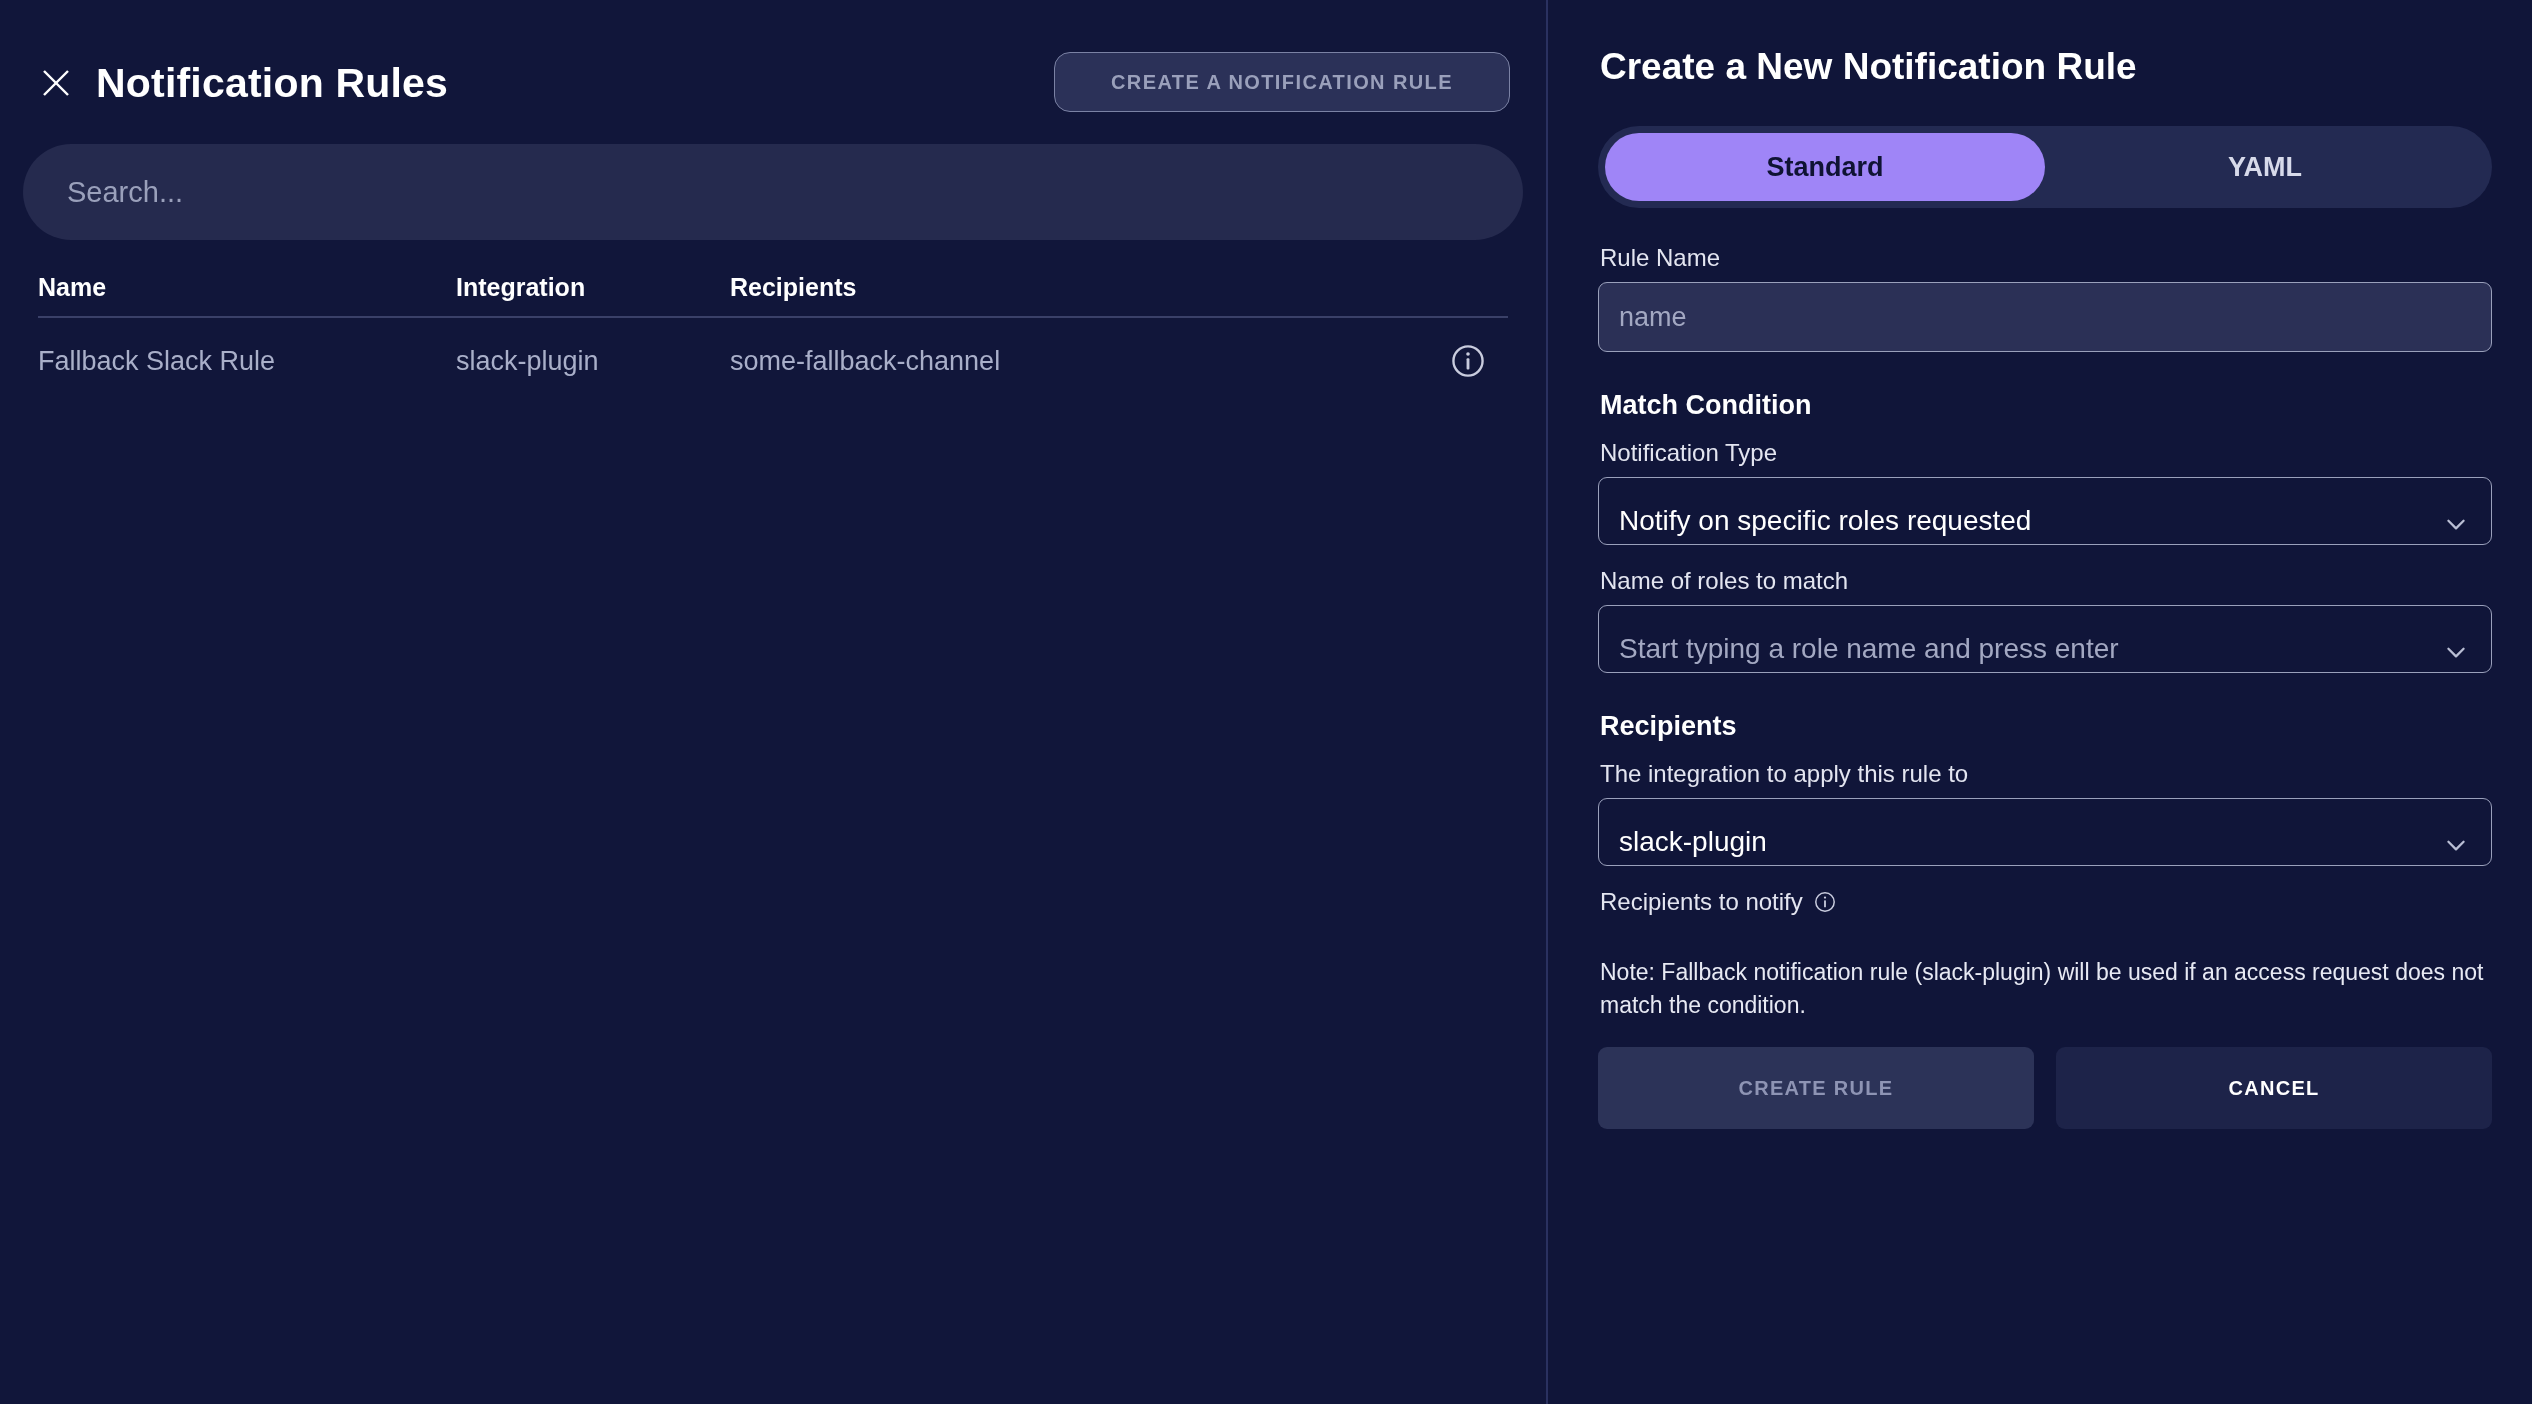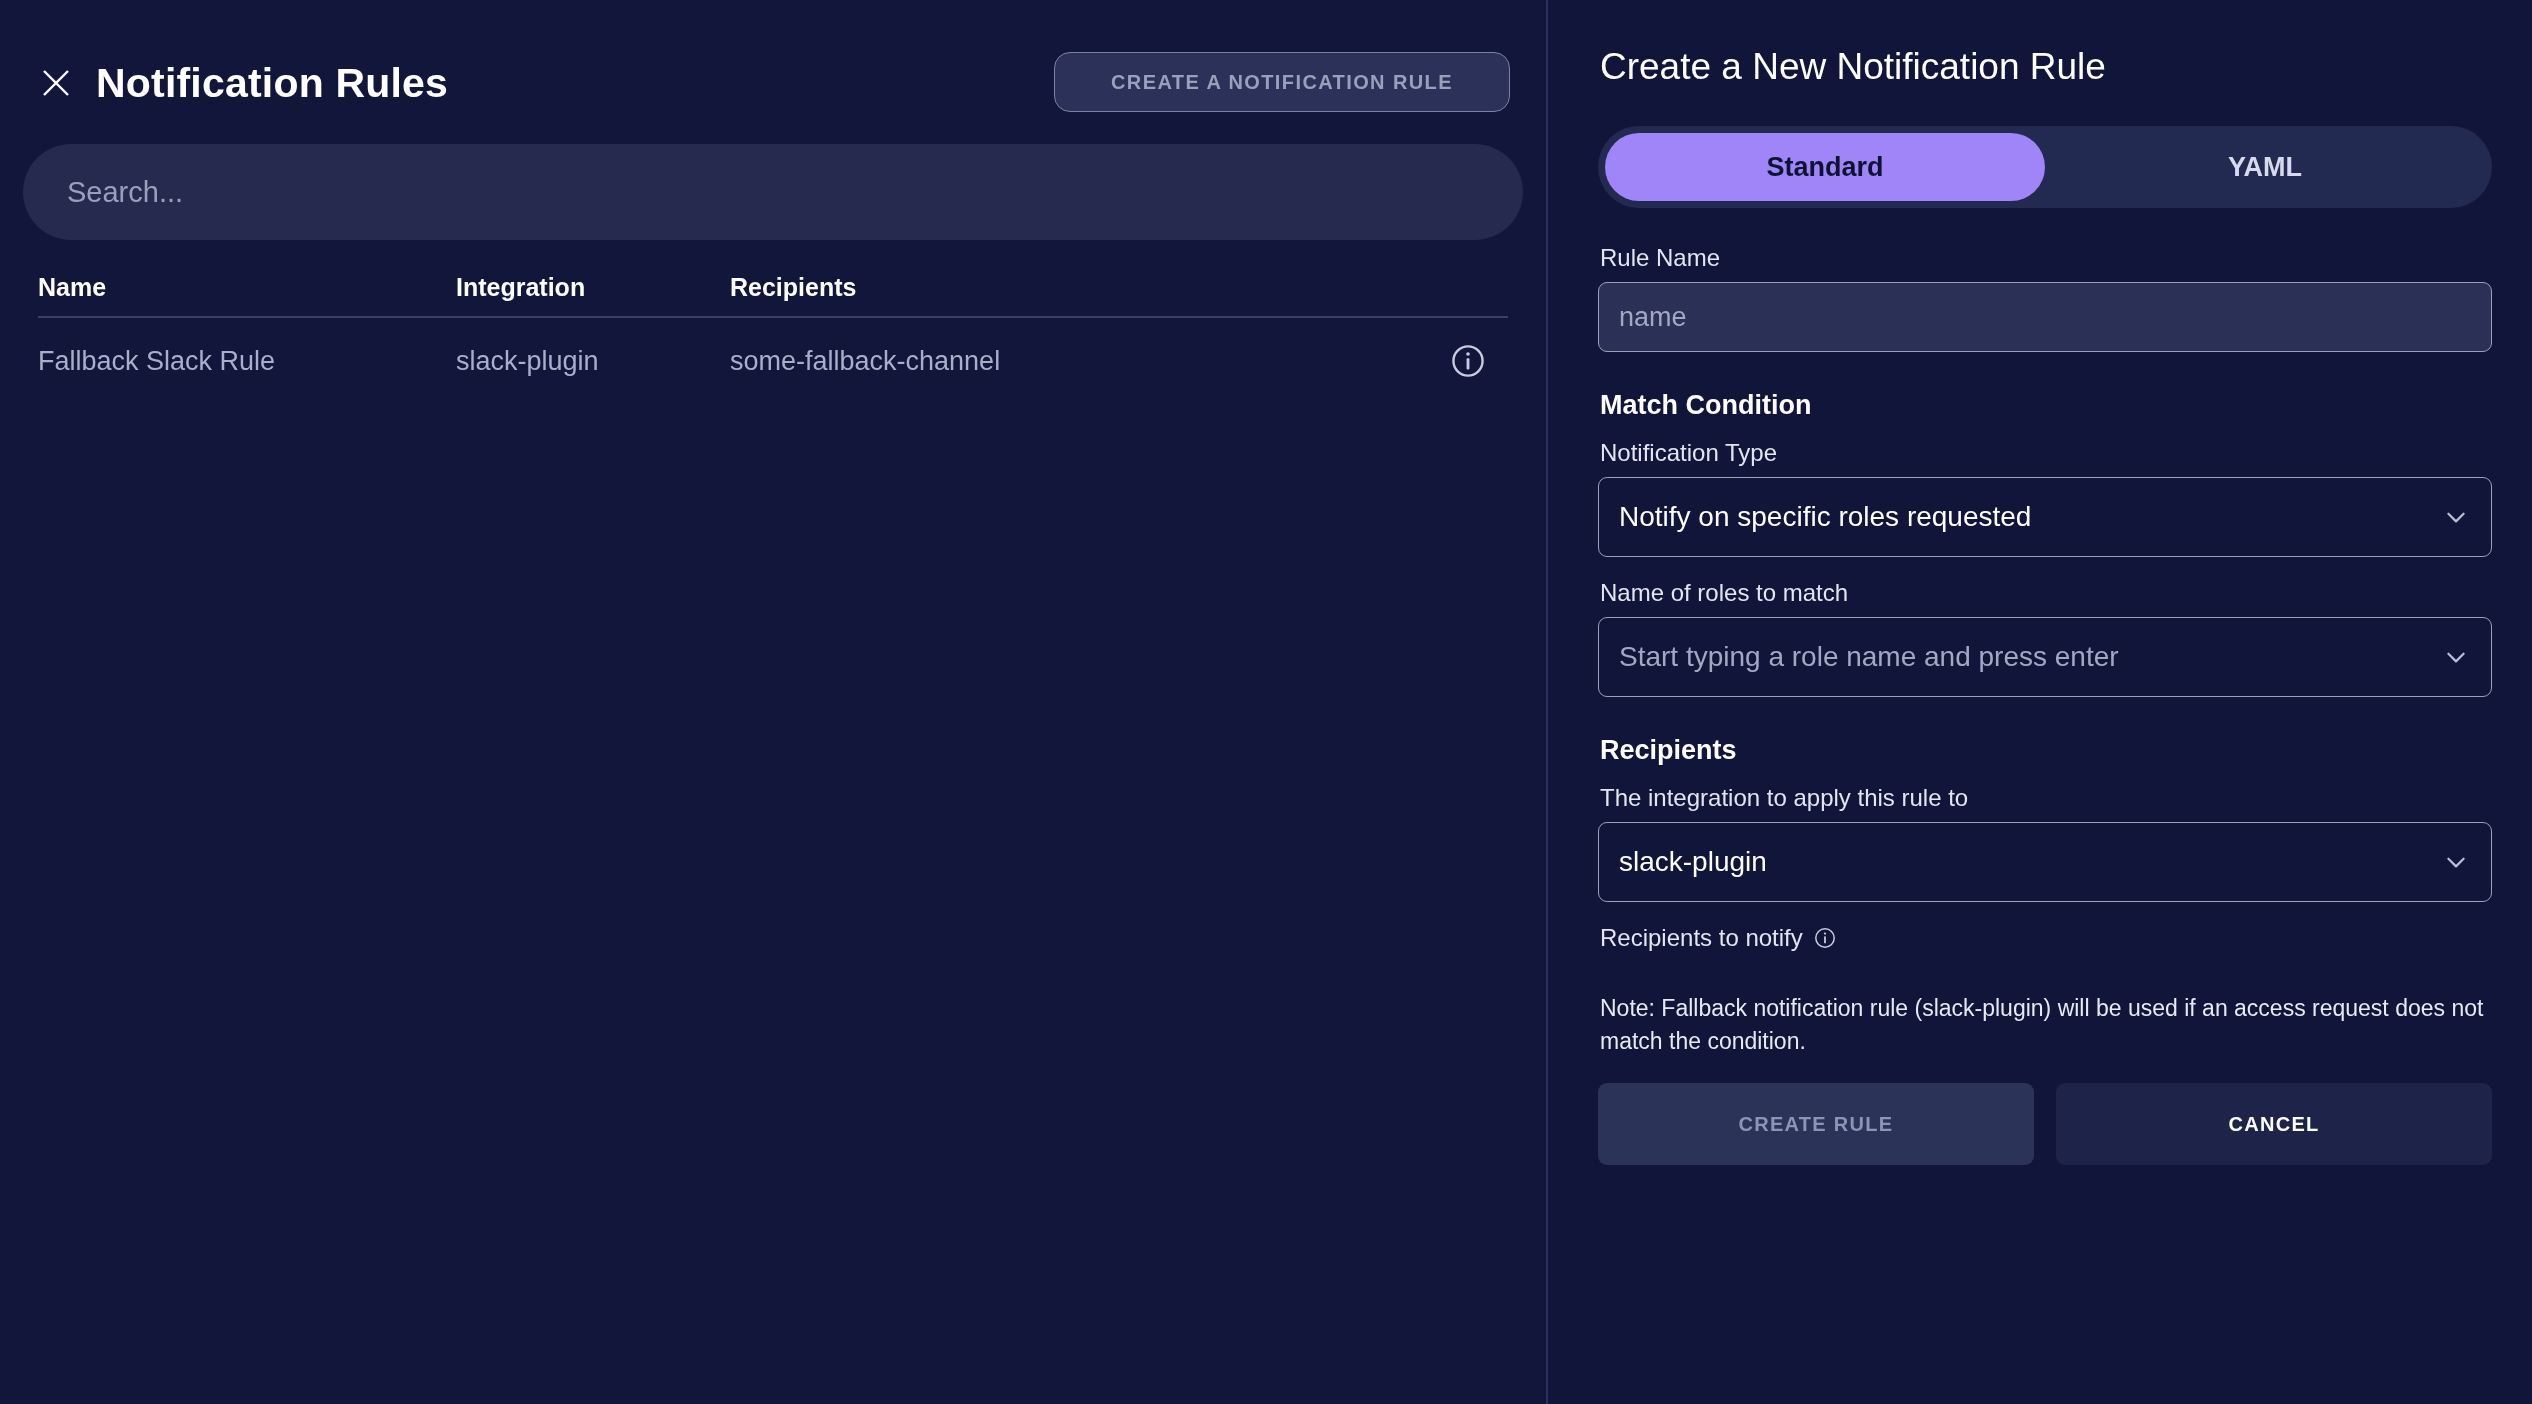--- a/index.html
+++ b/index.html
@@ -101,21 +101,21 @@
   }
 
   
   .right{
     width:984px;height:1404px;
     background:var(--right-bg);
     padding:46px 40px 0 50px;
     position:relative;
   }
   .panel-title{
-    font-size:37px;font-weight:400;color:#ffffff;
+    font-size:37px;font-weight:700;color:#ffffff;
     margin:0 0 38px 2px;
   }
   .tabs{
     display:flex;align-items:center;
     height:82px;
     background:#232a52;
     border-radius:41px;
     padding:7px;
     margin-bottom:36px;
   }
@@ -144,26 +144,26 @@
     border:1.5px solid var(--field-border);
     border-radius:9px;
     padding:0 20px;
     font-family:"Liberation Sans", sans-serif;
     font-size:27px;color:#ffffff;
     outline:none;
   }
   .text-input::placeholder{color:#a3a8c2;opacity:1;}
 
   .select{
-    width:100%;height:80px;
+    width:100%;height:68px;
     background:transparent;
     border:1.5px solid var(--field-border);
     border-radius:9px;
-    padding:16px 20px;
-    display:flex;align-items:center;
+    padding:7px 20px;
+    display:flex;align-items:flex-end;
     cursor:pointer;
     margin-bottom:4px;
   }
   .select .value{font-size:28px;color:#ffffff;flex:1 1 auto;}
   .select .value.placeholder{color:#a3a8c2;}
   .chev{flex:0 0 30px;display:flex;align-items:center;justify-content:center;}
 
   .gap-sm{height:18px;}
 
   .note{

